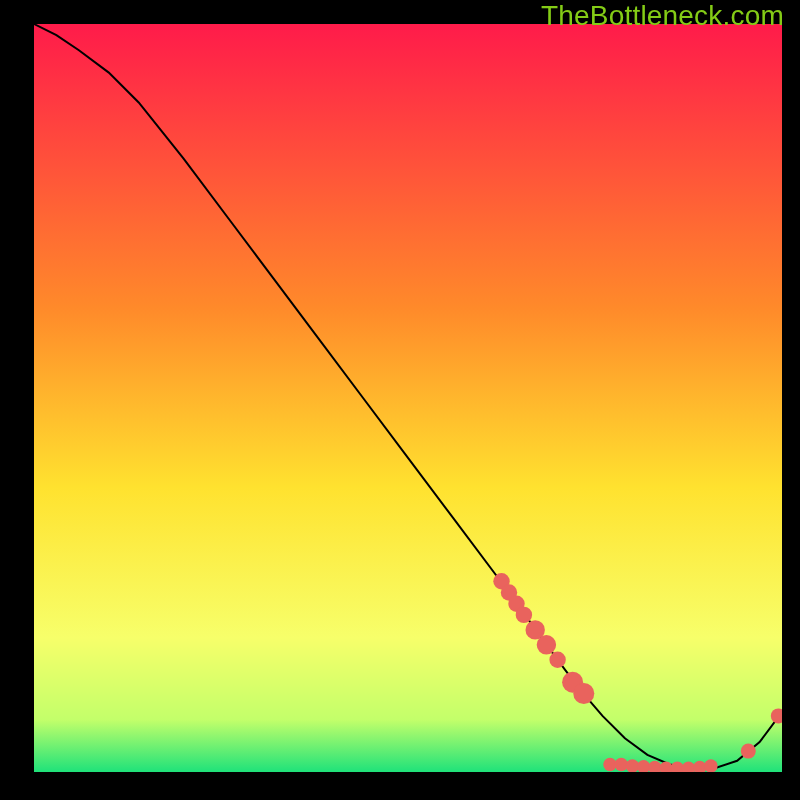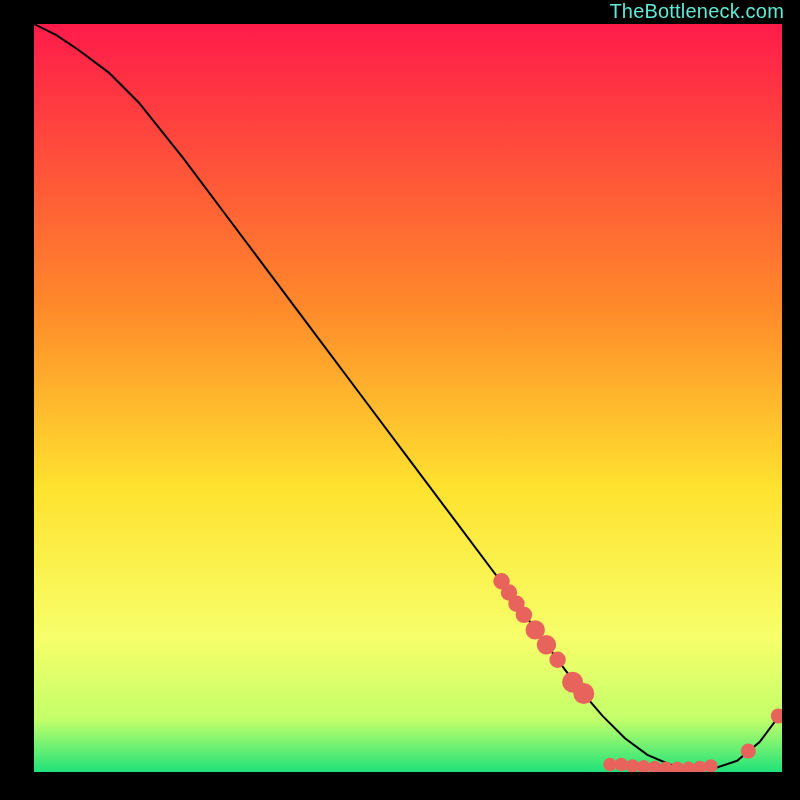--- a/index.html
+++ b/index.html
@@ -16,22 +16,22 @@
     left: 34px;
     top: 24px;
     width: 748px;
     height: 748px;
     background: #000;
   }
   .watermark {
     position: absolute;
     top: 0px;
     right: 16px;
-    color: #5eead4;
-    font-size: 20px;
+    color: #84cc16;
+    font-size: 28px;
     font-weight: 500;
     letter-spacing: 0.2px;
     z-index: 10;
   }
   svg {
     display: block;
   }
 </style>
 </head>
 <body>

